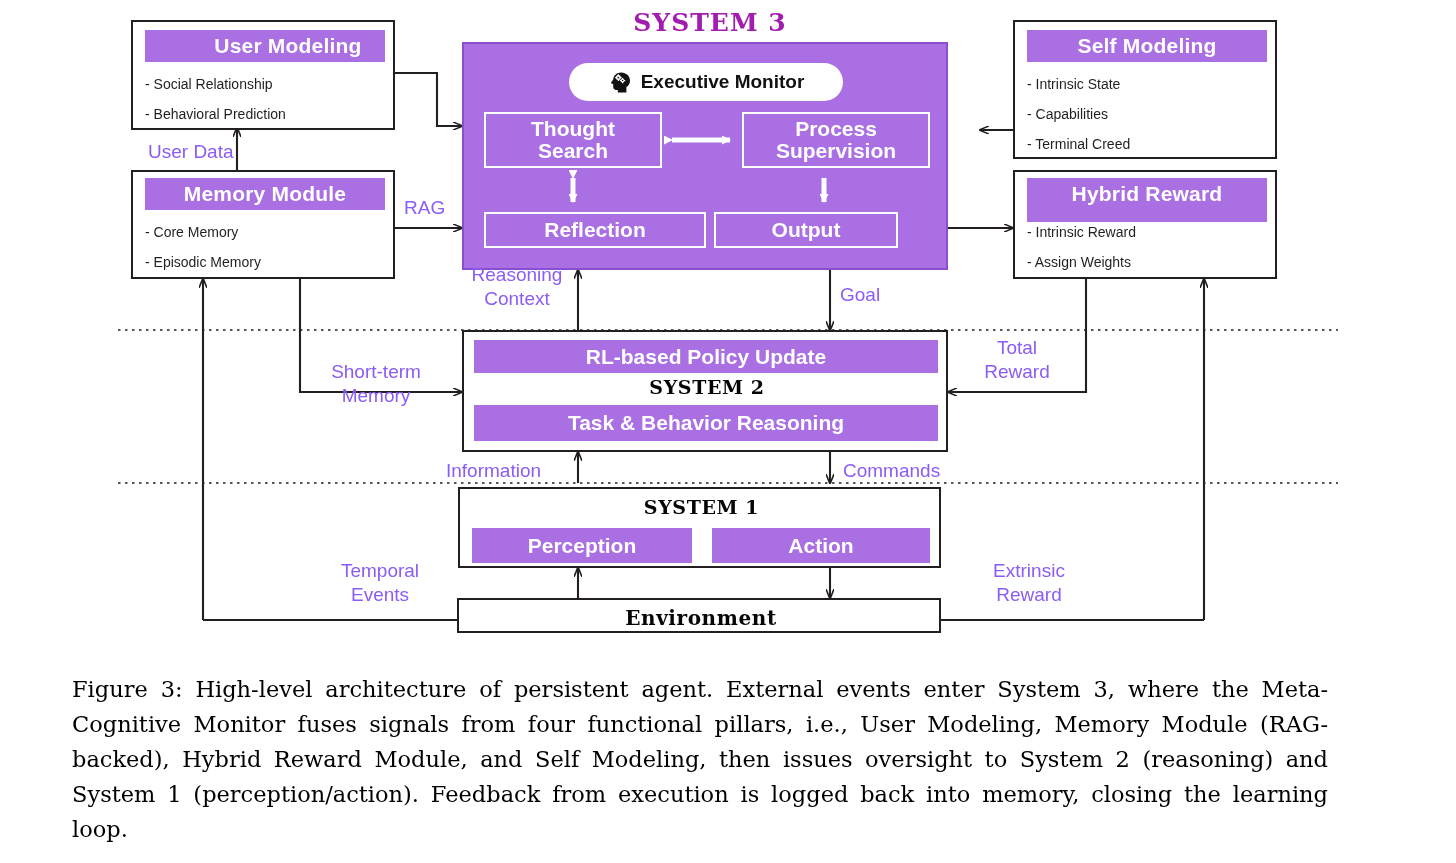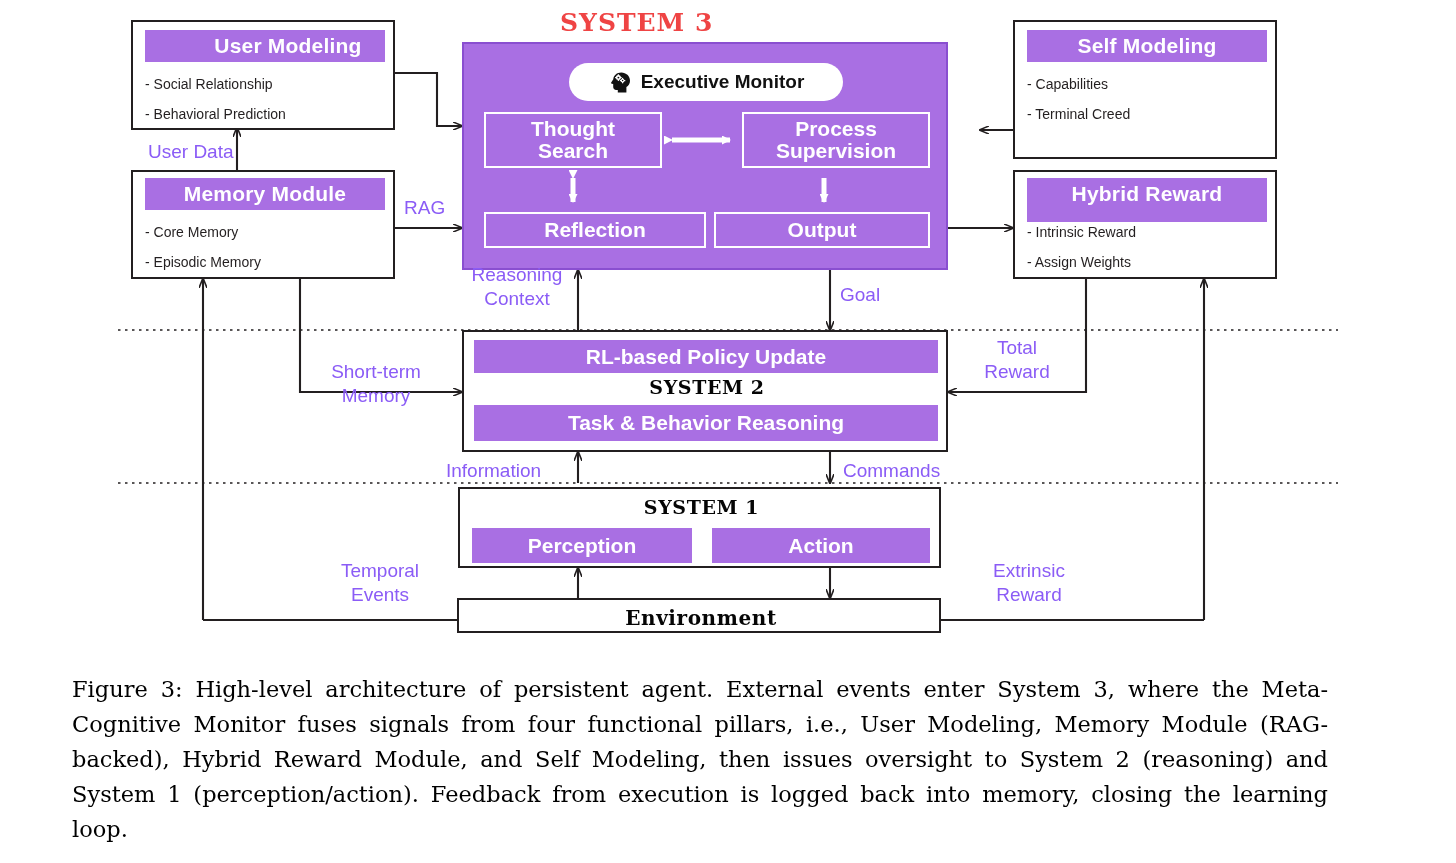--- a/index.html
+++ b/index.html
@@ -12,21 +12,21 @@
   
   .card{background:#fff;border:2px solid #231f20;}
   .card-hd{background:#a96fe3;color:#fff;font-weight:bold;text-align:center;
            font-family:"Liberation Sans",sans-serif;letter-spacing:.2px;}
   .card-body{padding:3px 12px 0 12px;}
   .bullet{color:#231f20;font-size:14px;line-height:30px;white-space:nowrap;
           font-family:"Liberation Sans",sans-serif;font-weight:400;}
 
   
   .sys3-title{font-family:"DejaVu Serif","Liberation Serif",serif;font-weight:bold;
-              font-size:25px;letter-spacing:1px;color:#ef4444;text-align:left;}
+              font-size:25px;letter-spacing:1px;color:#a21caf;text-align:center;}
   .sys3-box{background:#a96fe3;border:2px solid #8a4fd0;}
   .pill{background:#fff;border-radius:22px;display:flex;align-items:center;justify-content:center;gap:9px;}
   .pill-label{font-size:19px;font-weight:bold;color:#111;font-family:"Liberation Sans",sans-serif;}
   .s3cell{border:2px solid #ffffff;display:flex;align-items:center;justify-content:center;
           color:#fff;font-weight:bold;text-align:center;line-height:1.07;font-size:21px;
           font-family:"Liberation Sans",sans-serif;}
 
   
   .pbar{background:#a96fe3;display:flex;align-items:center;justify-content:center;
         color:#fff;font-weight:bold;font-size:21px;font-family:"Liberation Sans",sans-serif;}
@@ -126,21 +126,21 @@
         </svg>
       </span>
       <span class="pill-label">Executive Monitor</span>
     </div>
 
     <div class="abs s3cell" style="left:20px;top:68px;width:178px;height:56px;white-space:pre-line;">Thought
 Search</div>
     <div class="abs s3cell" style="left:278px;top:68px;width:188px;height:56px;white-space:pre-line;">Process
 Supervision</div>
     <div class="abs s3cell" style="left:20px;top:168px;width:222px;height:36px;">Reflection</div>
-    <div class="abs s3cell" style="left:250px;top:168px;width:216px;height:36px;">Output</div>
+    <div class="abs s3cell" style="left:250px;top:168px;width:184px;height:36px;">Output</div>
 
     <svg class="abs" style="left:0;top:0;width:486px;height:228px;">
       <defs>
         <marker id="wr" markerWidth="9" markerHeight="9" refX="8" refY="4.5" orient="auto" markerUnits="userSpaceOnUse">
           <path d="M0,0 L9,4.5 L0,9 Z" fill="#ffffff"></path>
         </marker>
       </defs>
       <g stroke="#ffffff" stroke-width="5" fill="none">
         <line x1="208" y1="96" x2="266" y2="96" marker-start="url(#wr)" marker-end="url(#wr)"></line>
         <line x1="109" y1="134" x2="109" y2="158" marker-start="url(#wr)" marker-end="url(#wr)"></line>
@@ -161,20 +161,21 @@
     <div class="card-hd abs" style="left:12px;top:6px;width:240px;height:32px;line-height:32px;font-size:21px;">Memory Module</div>
     <div class="card-body" style="margin-top:42px;">
       <div class="bullet">- Core Memory</div>
       <div class="bullet">- Episodic Memory</div>
     </div>
   </div>
 
   <div class="abs card" style="left:1013px;top:20px;width:264px;height:139px;">
     <div class="card-hd abs" style="left:12px;top:8px;width:240px;height:32px;line-height:32px;font-size:21px;">Self Modeling</div>
     <div class="card-body" style="margin-top:44px;">
+      <div class="bullet">- Intrinsic State</div>
       <div class="bullet">- Capabilities</div>
       <div class="bullet">- Terminal Creed</div>
     </div>
   </div>
 
   <div class="abs card" style="left:1013px;top:170px;width:264px;height:109px;">
     <div class="card-hd abs" style="left:12px;top:6px;width:240px;height:44px;line-height:32px;font-size:21px;">Hybrid Reward</div>
     <div class="card-body" style="margin-top:42px;">
       <div class="bullet">- Intrinsic Reward</div>
       <div class="bullet">- Assign Weights</div>

